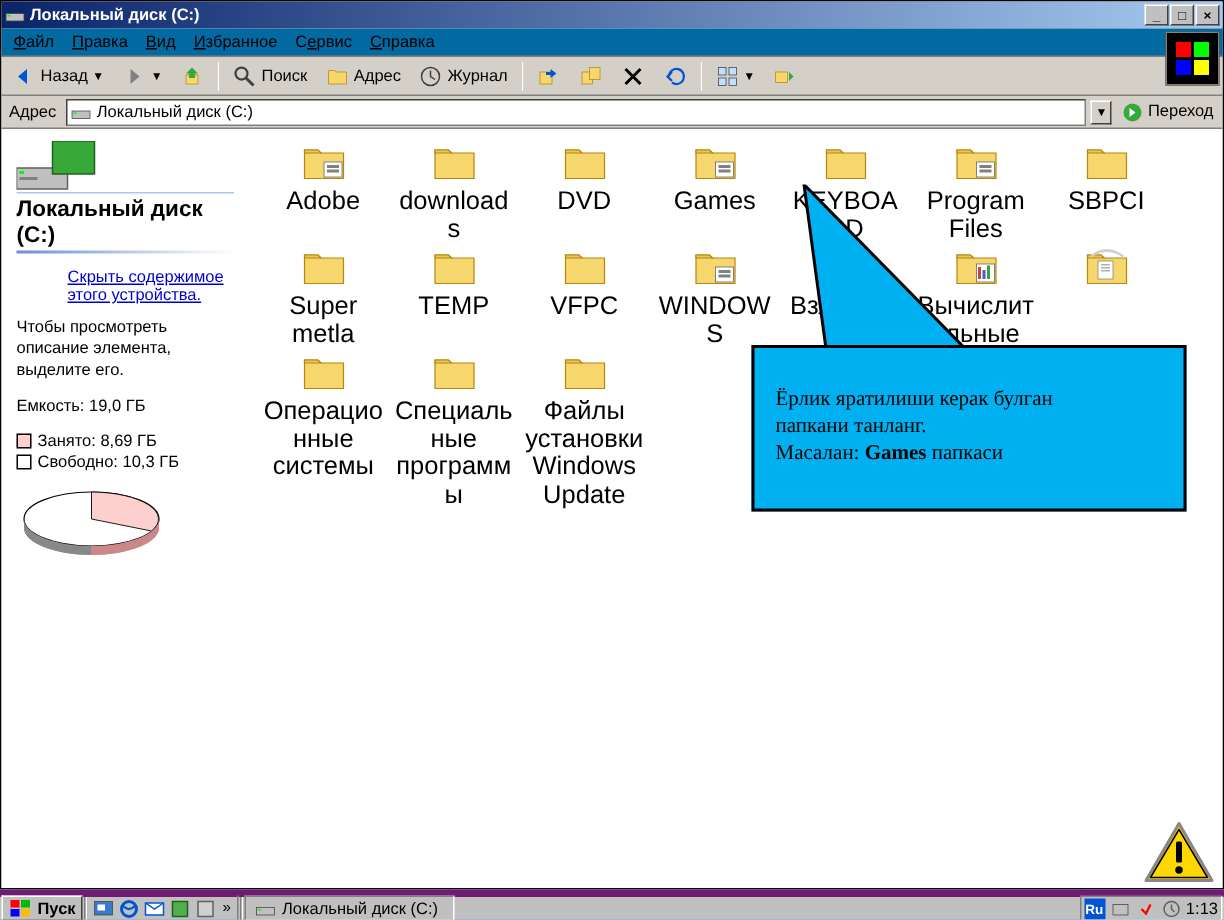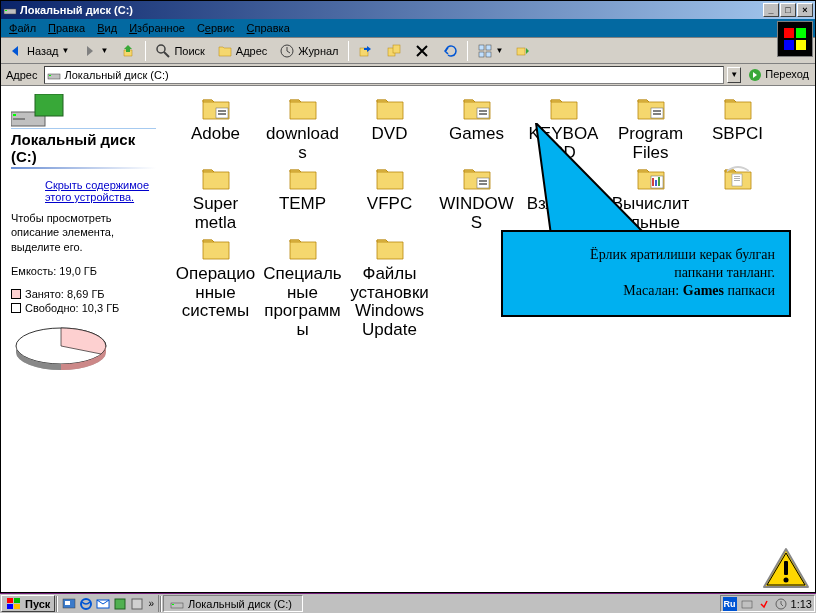--- a/index.html
+++ b/index.html
@@ -156,42 +156,42 @@
   width: 32px; height: 28px;
   position: relative;
   margin-bottom: 2px;
 }
 .flabel { line-height: 1.1; max-width: 85px; word-wrap: break-word; padding:1px 2px; }
 .flabel.sel { border:1px dotted #888; }
 .callout {
   position: absolute;
   background: #00b0f0;
   border: 2px solid #000;
-  padding: 14px 14px;
-  text-align: right;
+  padding: 26px 14px;
+  text-align: left;
   font-size: 14px;
   font-family: "Times New Roman", serif;
   line-height: 1.3;
 }
 .statusbar {
   height: 18px;
   background: #d4d0c8;
   border-top: 1px solid #fff;
   display: flex;
   align-items: center;
   font-size: 11px;
 }
 .statusbar .cell { border: 1px solid #808080; border-top-color:#fff;border-left-color:#fff; height:16px;padding:0 4px;display:flex;align-items:center;gap:3px; }
 .statusbar .cell:first-child { flex:1;border-left:none; }
 .taskbar {
   position: absolute;
   bottom: 0; left: 0; right: 0;
   height: 20px;
   background: #c0c0c0;
-  border-top: 1px solid #701a75;
+  border-top: 5px solid #701a75;
   display: flex;
   align-items: center;
   padding: 1px;
   gap: 1px;
 }
 .startbtn {
   background: #c0c0c0;
   border: 1px solid #fff;
   border-right-color:#404040;
   border-bottom-color:#404040;

